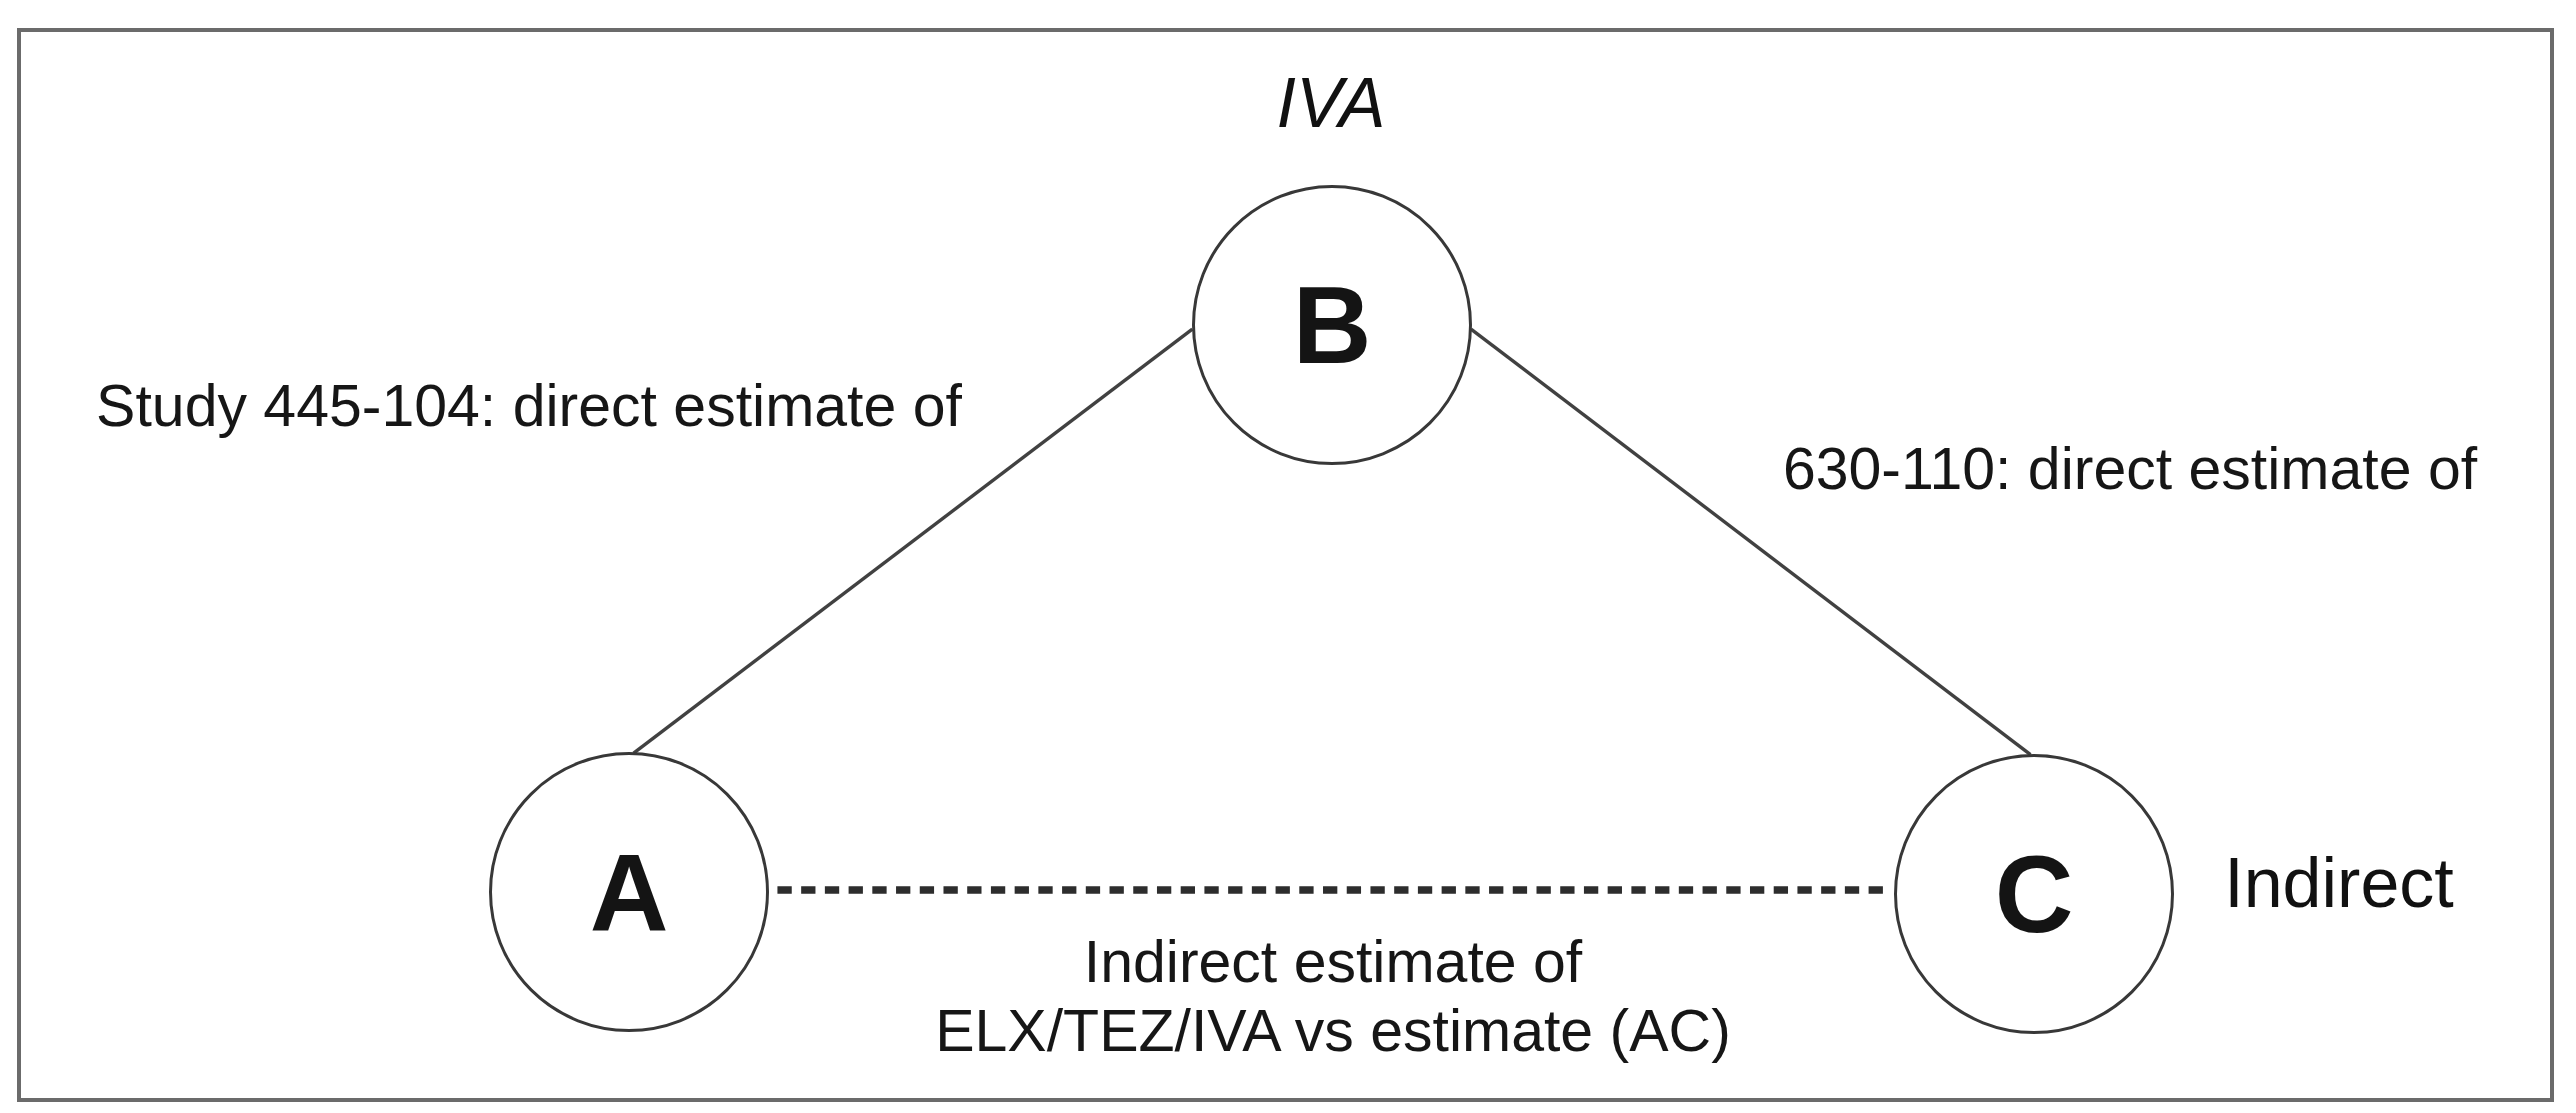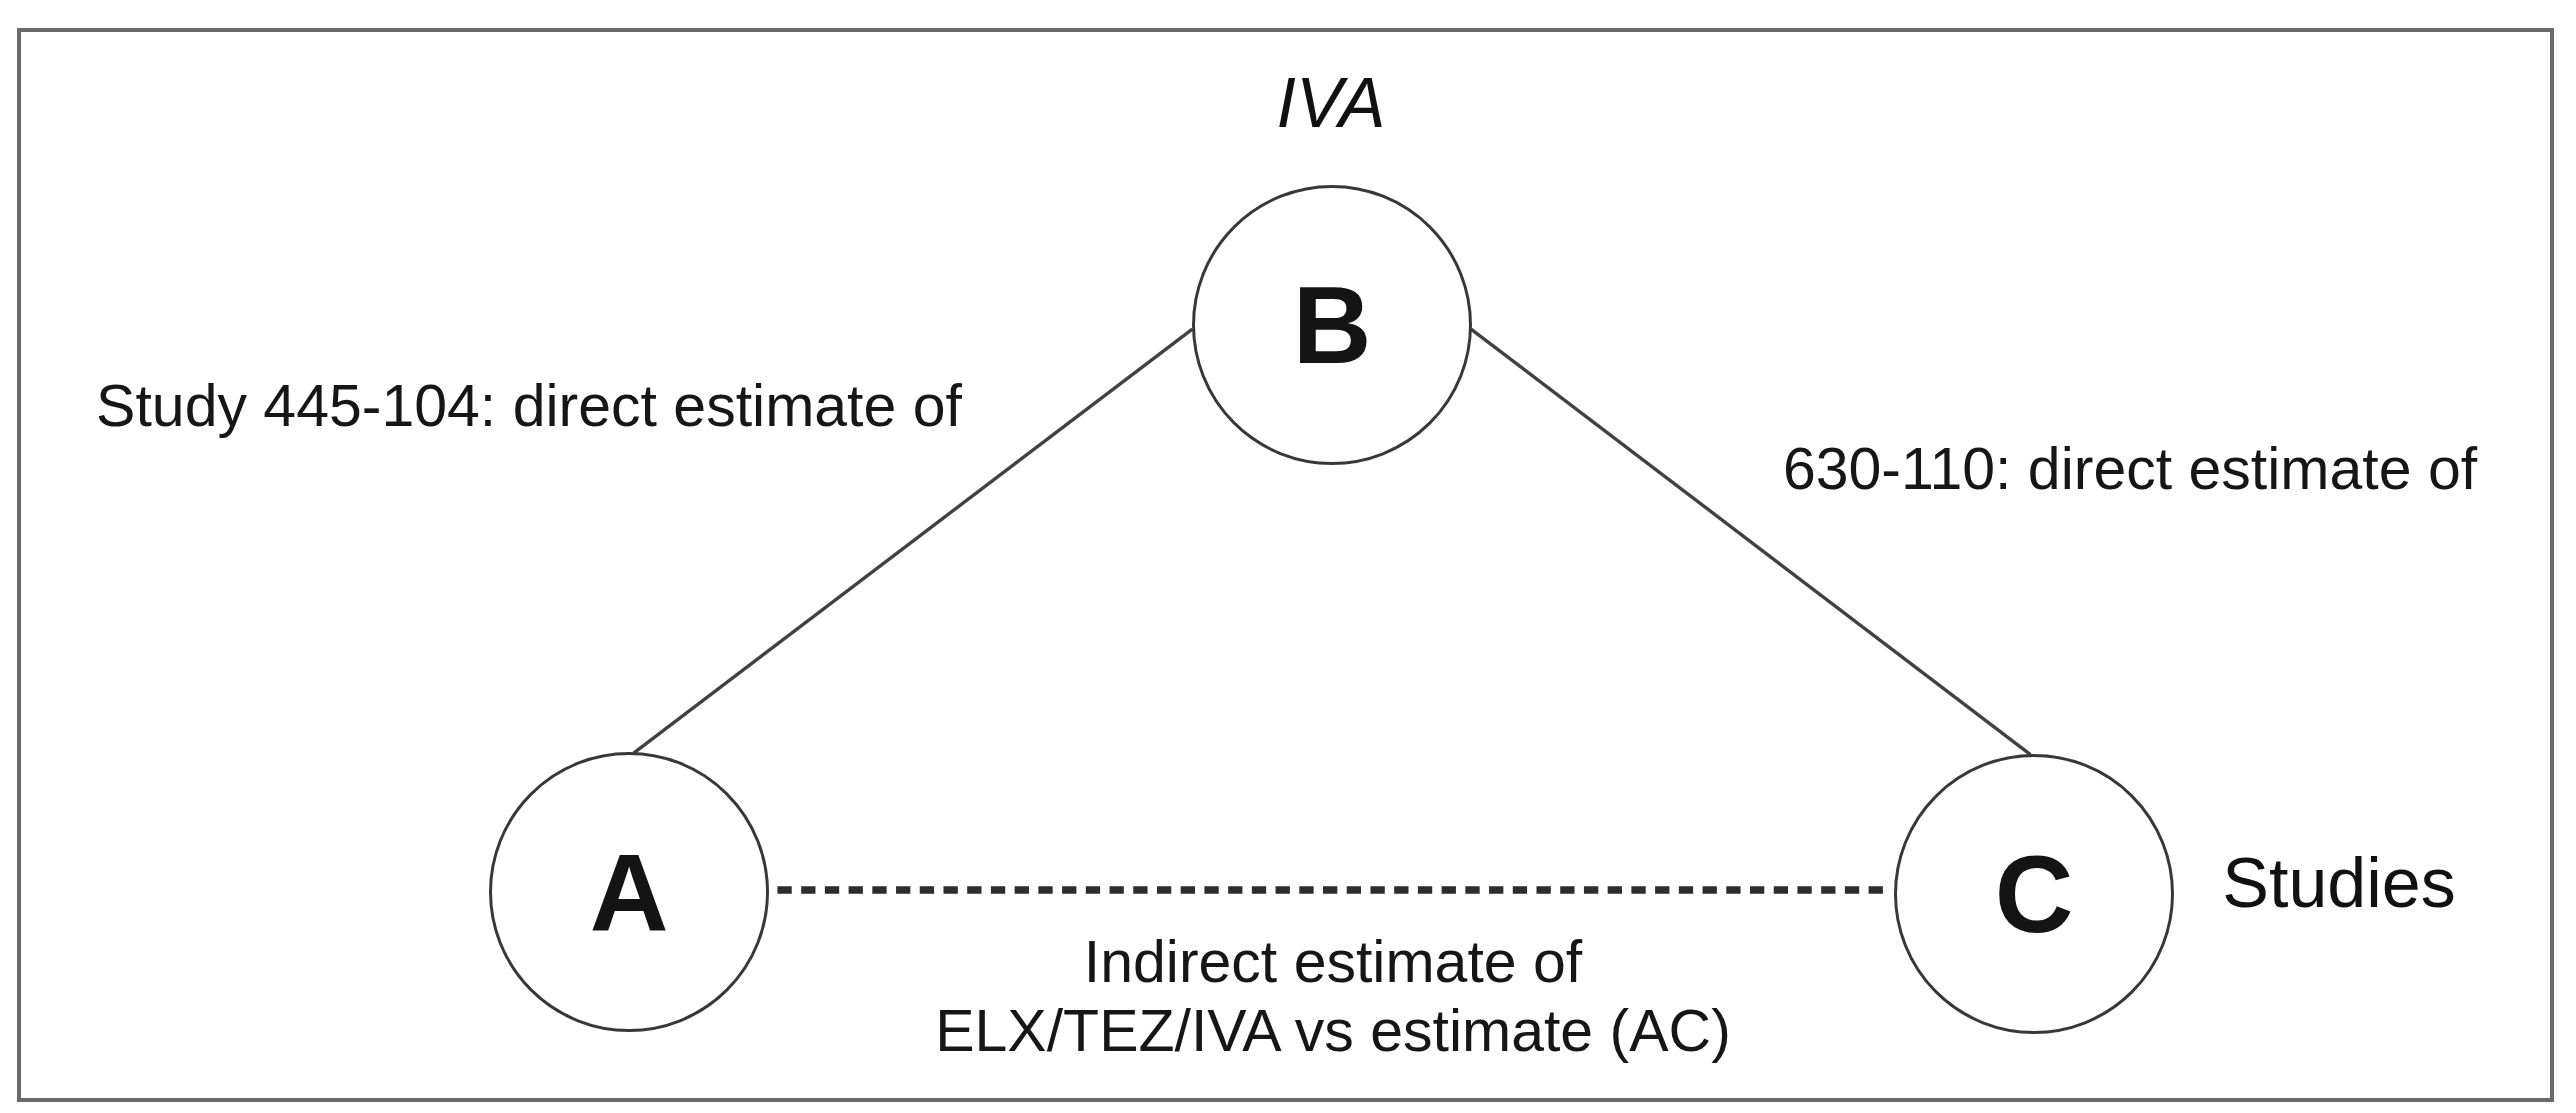--- a/index.html
+++ b/index.html
@@ -99,21 +99,21 @@
   </div>
   <div class="node-name name-iva">IVA</div>
 
   <div class="node node-a">
     <span class="letter">A</span>
   </div>
 
   <div class="node node-c">
     <span class="letter">C</span>
   </div>
-  <div class="node-name name-placebo">Studies</div>
+  <div class="node-name name-placebo">Indirect</div>
 
   <div class="edge-label label-ab">
     <div>Study 445-104: direct estimate of</div>
   </div>
 
   <div class="edge-label label-bc">
     <div>630-110: direct estimate of</div>
   </div>
 
   <div class="edge-label label-ac">

